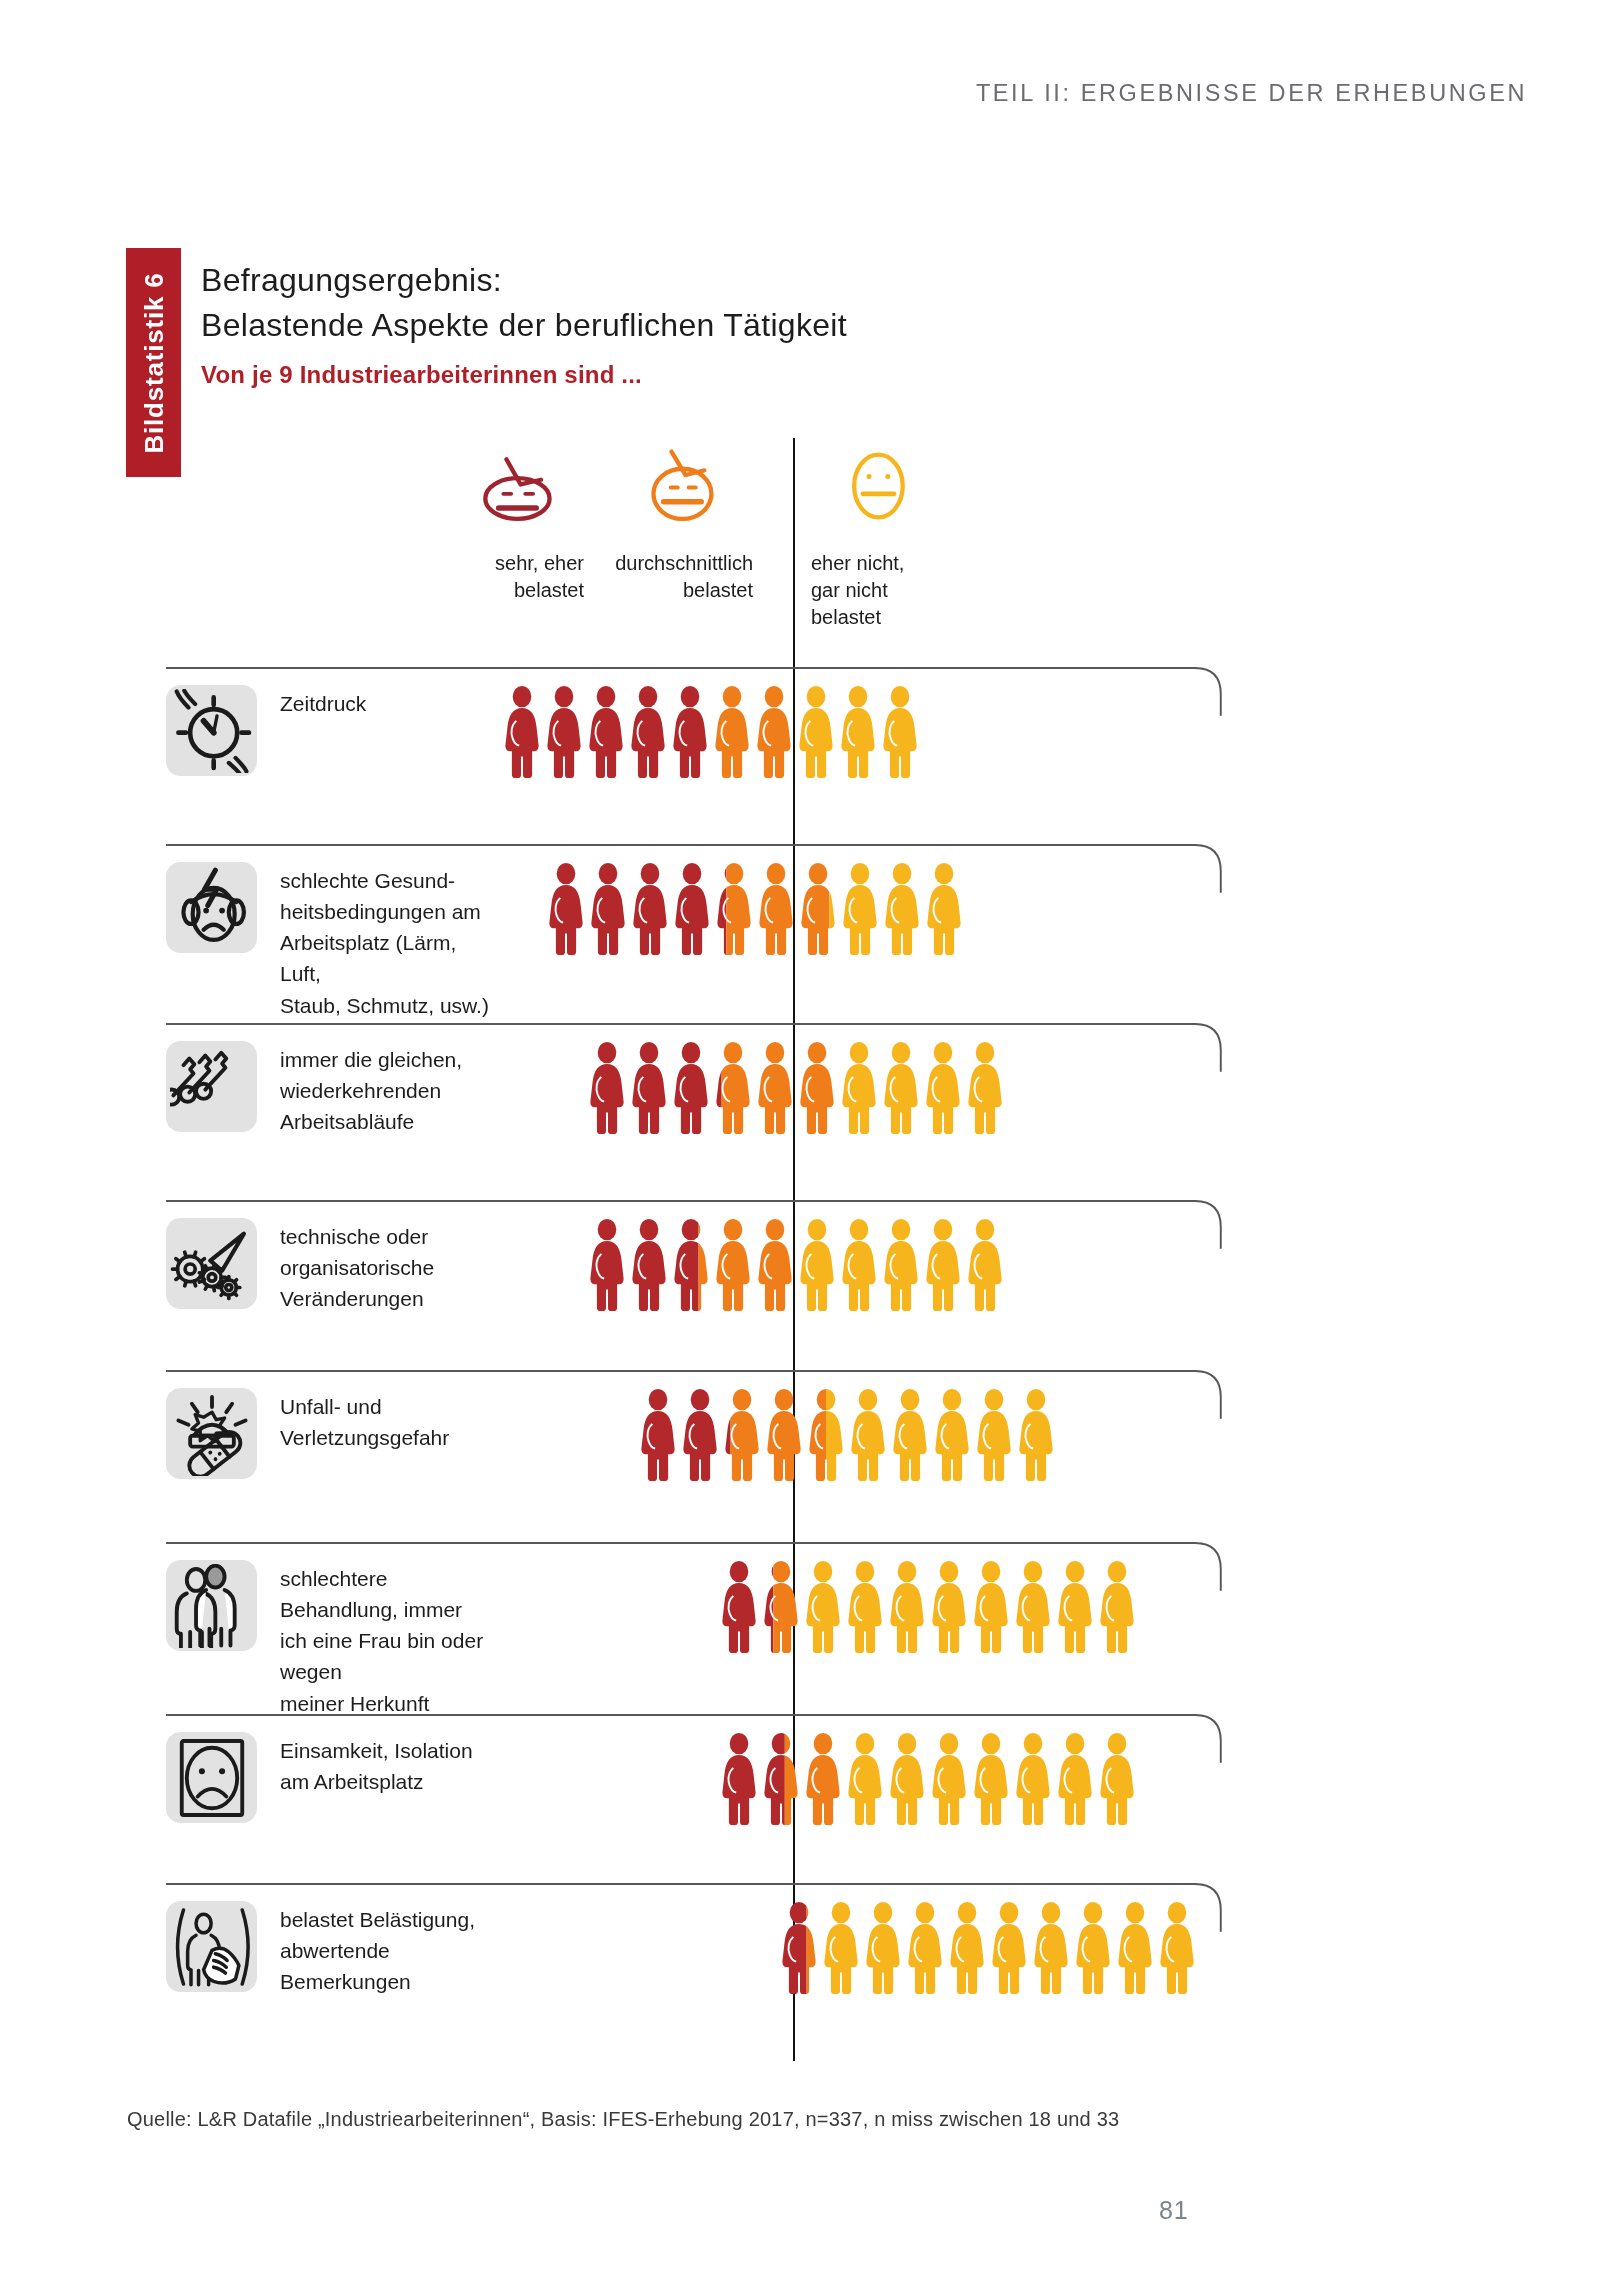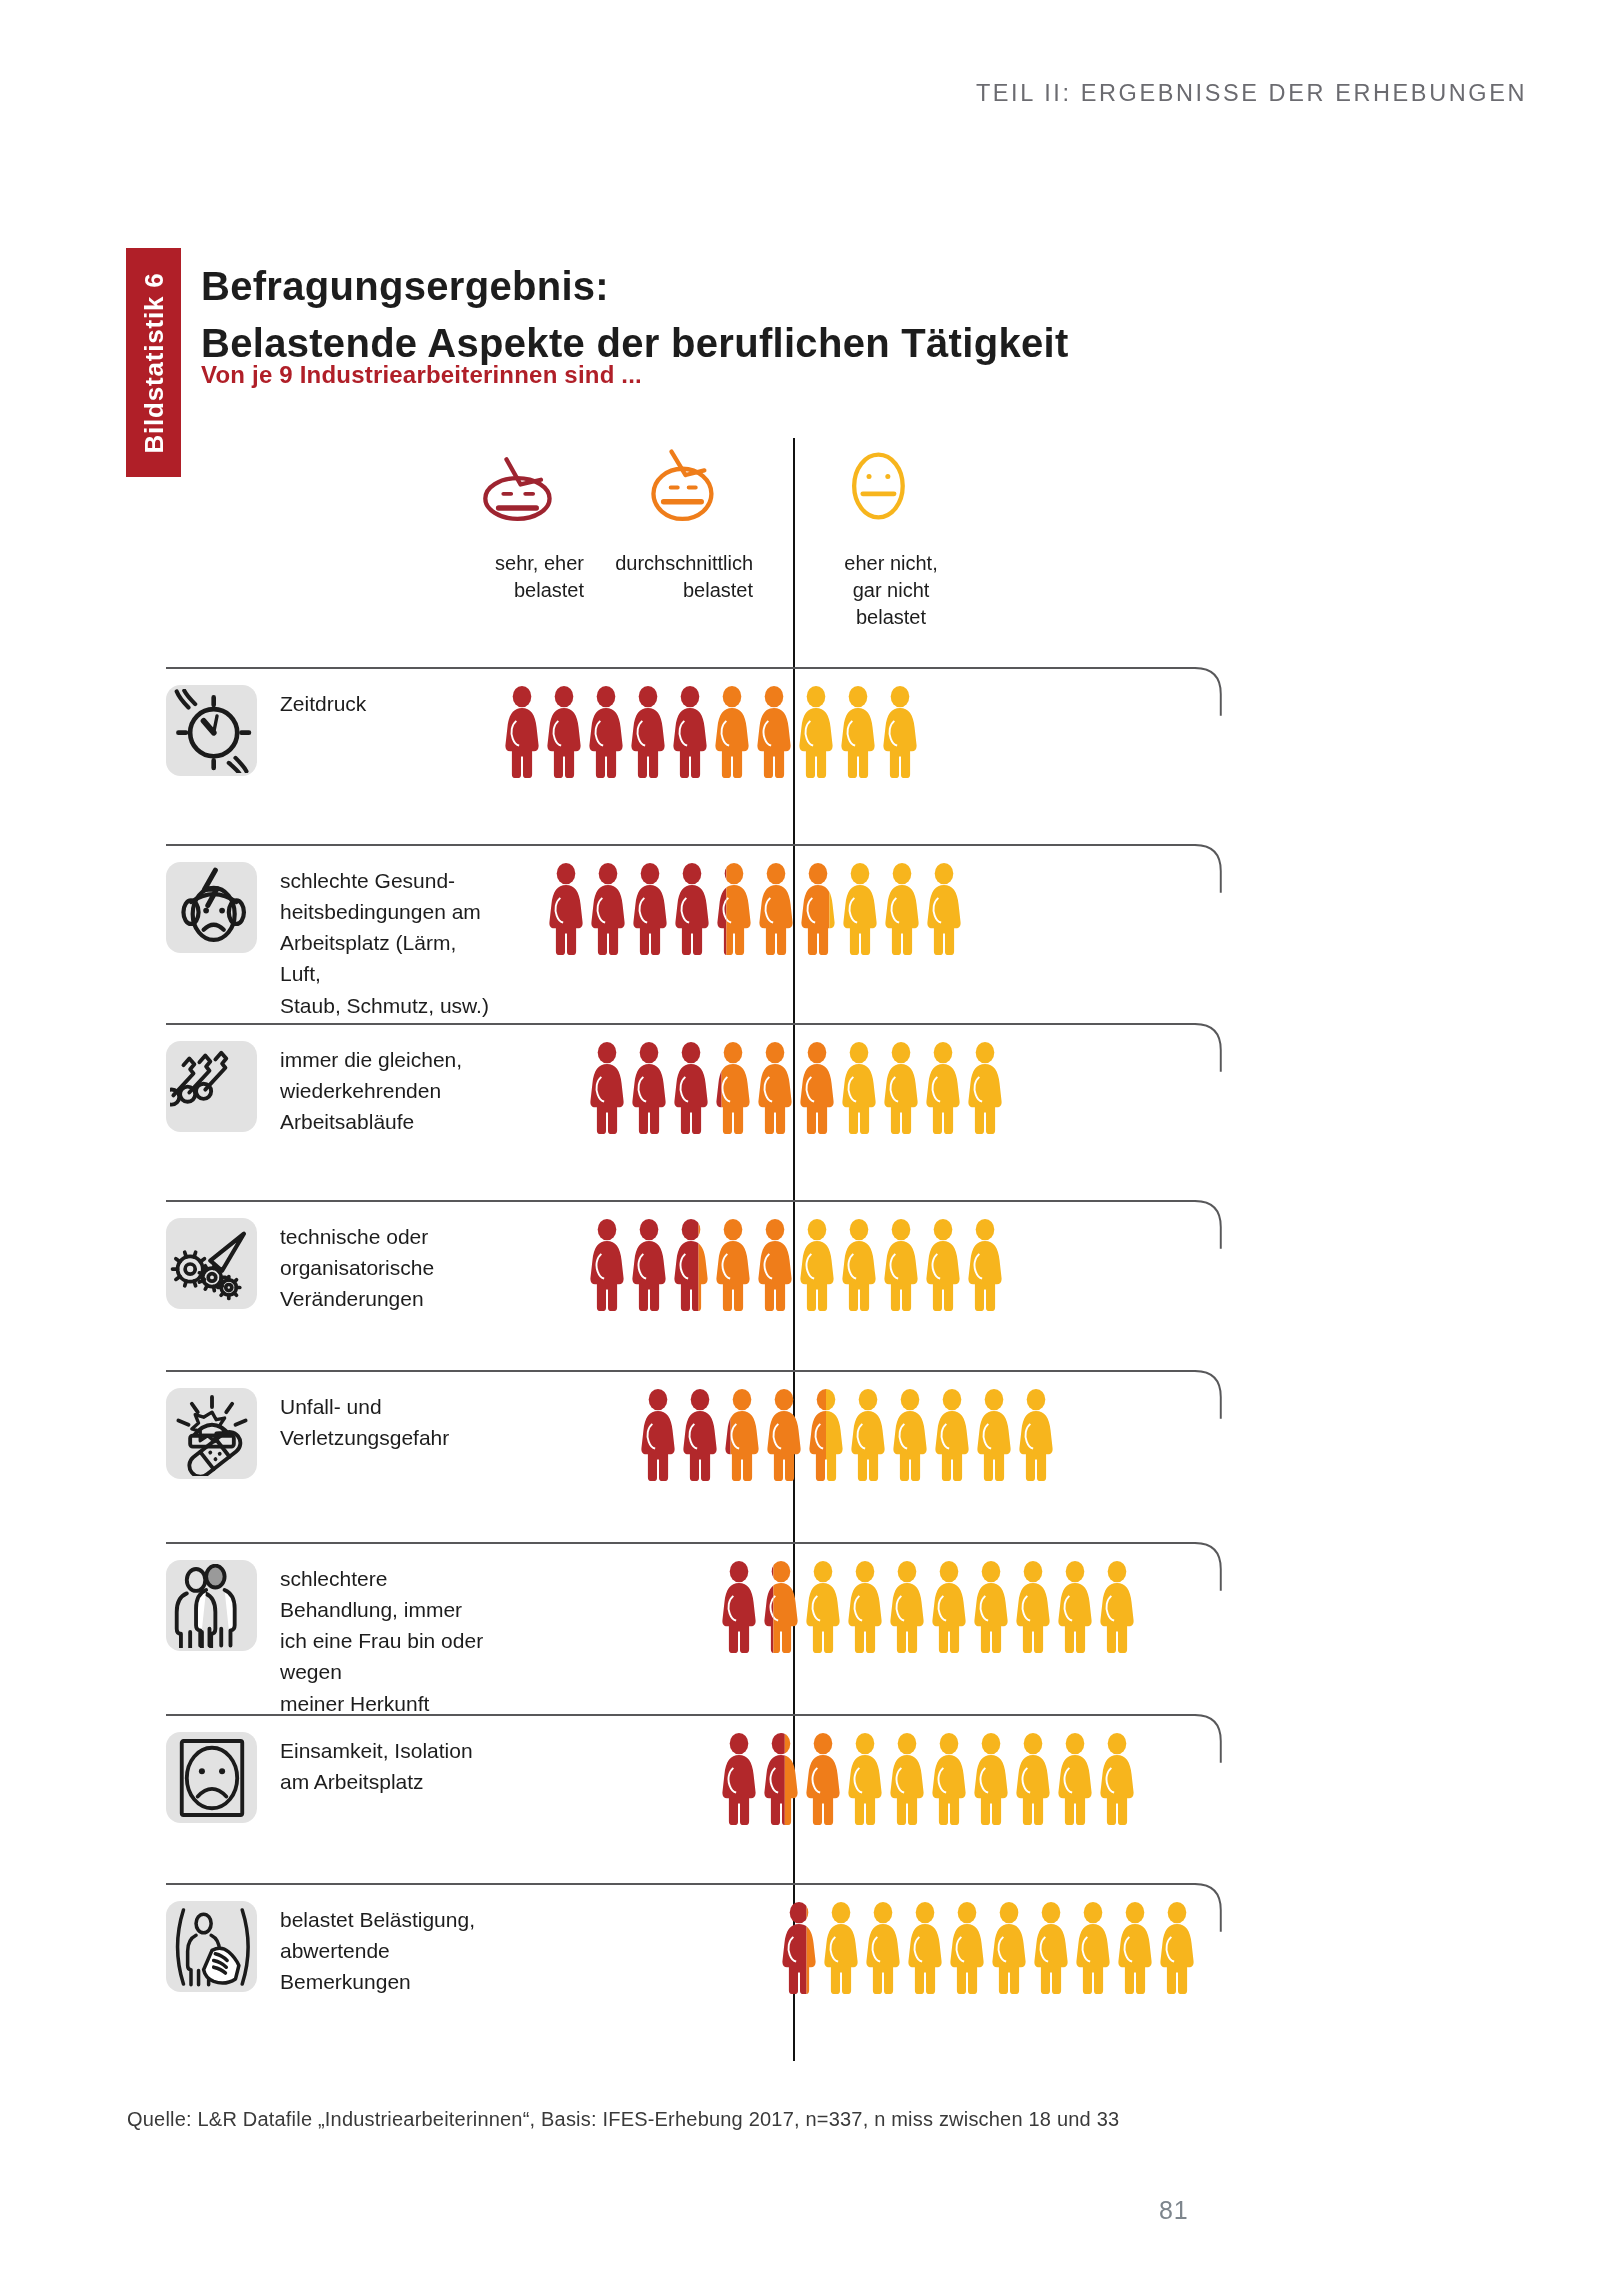--- a/index.html
+++ b/index.html
@@ -40,25 +40,25 @@
     color:#ffffff;
     font-size:26px;
     font-weight:bold;
     letter-spacing:0.8px;
   }
 
   
   .title{
     position:absolute;
     left:201px; top:258px;
-    font-size:40px;
+    font-size:32px;
     line-height:1.42;
     letter-spacing:0.3px;
     color:#1d1d1d;
-    font-weight:700;
+    font-weight:400;
   }
   .subtitle{
     position:absolute;
     left:201px; top:361px;
     font-size:24px;
     letter-spacing:0.2px;
     color:#b01f28;
     font-weight:bold;
   }
 
@@ -79,21 +79,21 @@
   .legend-face{ height:93px; display:block; margin:0 auto;}
   .legend-label{
     display:block;
     margin-top:14.6px;
     font-size:20px;
     line-height:1.35;
     color:#1d1d1d;
   }
   .legend-col.c1 .legend-label{text-align:right;padding-right:16px;}
   .legend-col.c2 .legend-label{text-align:right;padding-right:18px;}
-  .legend-col.c3 .legend-label{text-align:center;padding-left:22px;}
+  .legend-col.c3 .legend-label{text-align:left;padding-left:16px;}
 
   
   .divider{
     position:absolute;
     left:793px; top:438px;
     width:2.4px; height:1623px;
     background:#111111;
   }
 
   

